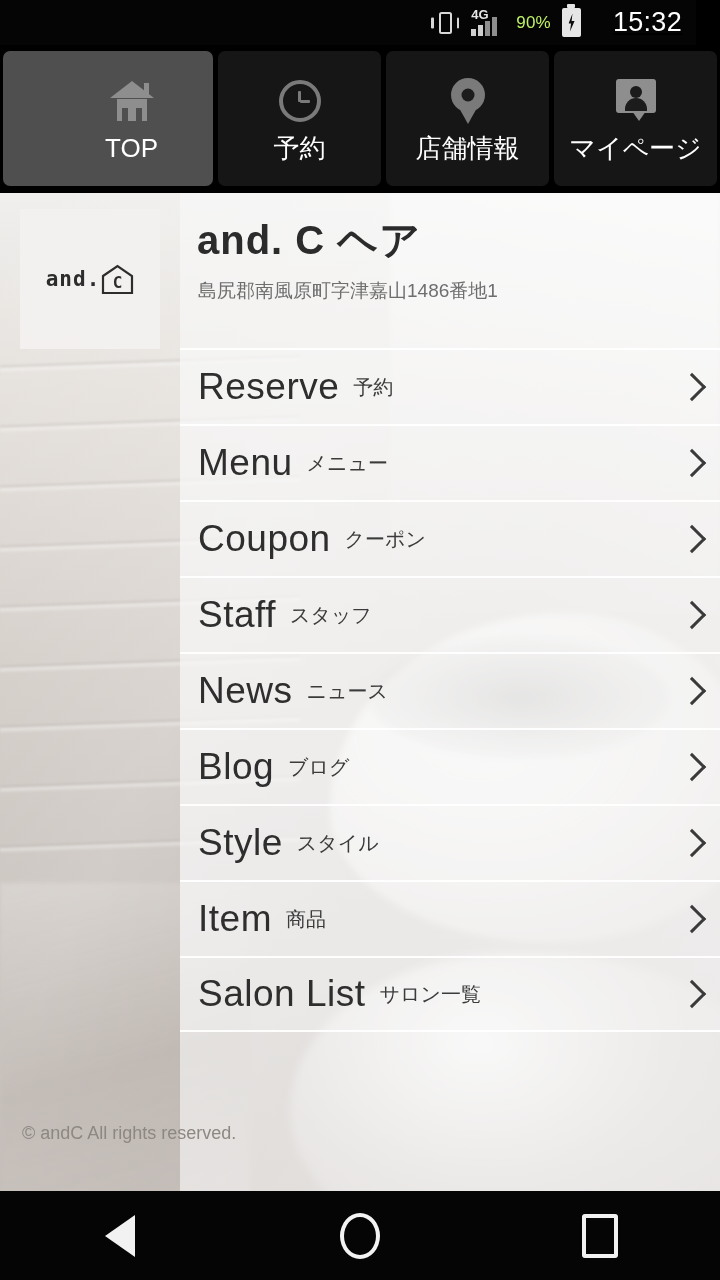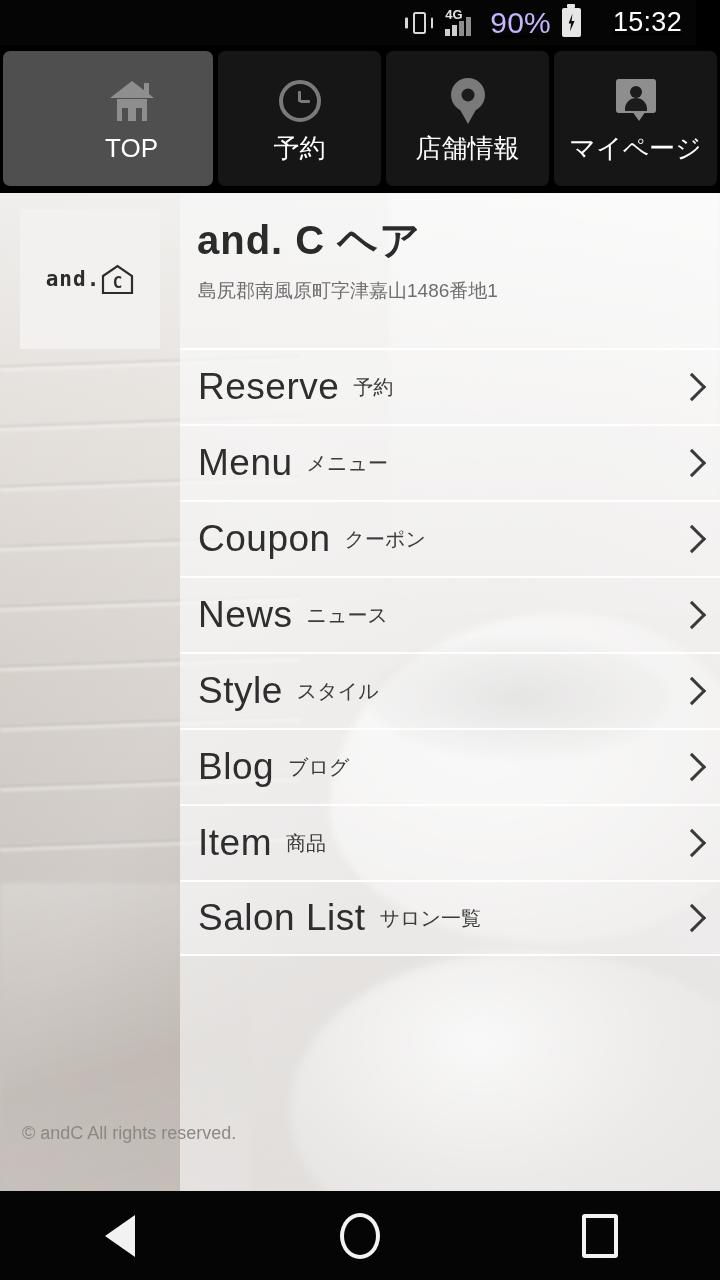--- a/index.html
+++ b/index.html
@@ -24,21 +24,21 @@
   .vl{left:1px;}.vr{right:1px;}
   .vib-w i.a{width:2.5px;height:11px;}
   .sig{position:relative;width:34px;height:28px;}
   .sig .g4{position:absolute;left:0;top:-1px;font-size:13px;font-weight:bold;color:#e6e6e6;line-height:1;}
   .sig .bars{position:absolute;bottom:1px;left:0;display:flex;align-items:flex-end;gap:2px;height:19px;}
   .sig .bars i{width:5px;background:#cfcfcf;display:block;}
   .sig .bars i:nth-child(1){height:7px;}
   .sig .bars i:nth-child(2){height:11px;}
   .sig .bars i:nth-child(3){height:15px;background:#8e8e8e;}
   .sig .bars i:nth-child(4){height:19px;background:#8e8e8e;}
-  .batt-pct{color:#c4b5fd;font-size:30px;letter-spacing:.2px;}
+  .batt-pct{color:#bef264;font-size:17px;letter-spacing:.2px;}
   .batt{position:relative;width:19px;height:29px;border:2.5px solid #e6e6e6;border-radius:2px;background:#e6e6e6;}
   .batt:before{content:"";position:absolute;top:-6px;left:50%;transform:translateX(-50%);width:8px;height:4px;background:#e6e6e6;border-radius:1px;}
   .bolt{position:absolute;left:50%;top:50%;transform:translate(-50%,-50%);width:9px;height:18px;background:#0b0b0b;
         clip-path:polygon(62% 0,18% 55%,46% 55%,34% 100%,85% 42%,52% 42%);}
   .clock{color:#fff;font-size:27px;letter-spacing:.3px;margin-left:21px;}
 
   
   .tabbar{
     position:absolute;left:0;top:45px;width:720px;height:148px;
     background:#000;display:flex;align-items:center;
@@ -262,36 +262,41 @@
         <span class="m-ja">メニュー</span>
         <span class="chev"></span>
       </div>
 
       <div class="menu-row">
         <span class="m-en">Coupon</span>
         <span class="m-ja">クーポン</span>
         <span class="chev"></span>
       </div>
 
+      <div class="menu-row">
+        <span class="m-en">Staff</span>
+        <span class="m-ja">スタッフ</span>
+        <span class="chev"></span>
+      </div>
 
       <div class="menu-row">
         <span class="m-en">News</span>
         <span class="m-ja">ニュース</span>
         <span class="chev"></span>
       </div>
 
       <div class="menu-row">
+        <span class="m-en">Blog</span>
+        <span class="m-ja">ブログ</span>
+        <span class="chev"></span>
+      </div>
+
+      <div class="menu-row">
         <span class="m-en">Style</span>
         <span class="m-ja">スタイル</span>
-        <span class="chev"></span>
-      </div>
-
-      <div class="menu-row">
-        <span class="m-en">Blog</span>
-        <span class="m-ja">ブログ</span>
         <span class="chev"></span>
       </div>
 
       <div class="menu-row">
         <span class="m-en">Item</span>
         <span class="m-ja">商品</span>
         <span class="chev"></span>
       </div>
 
       <div class="menu-row">

